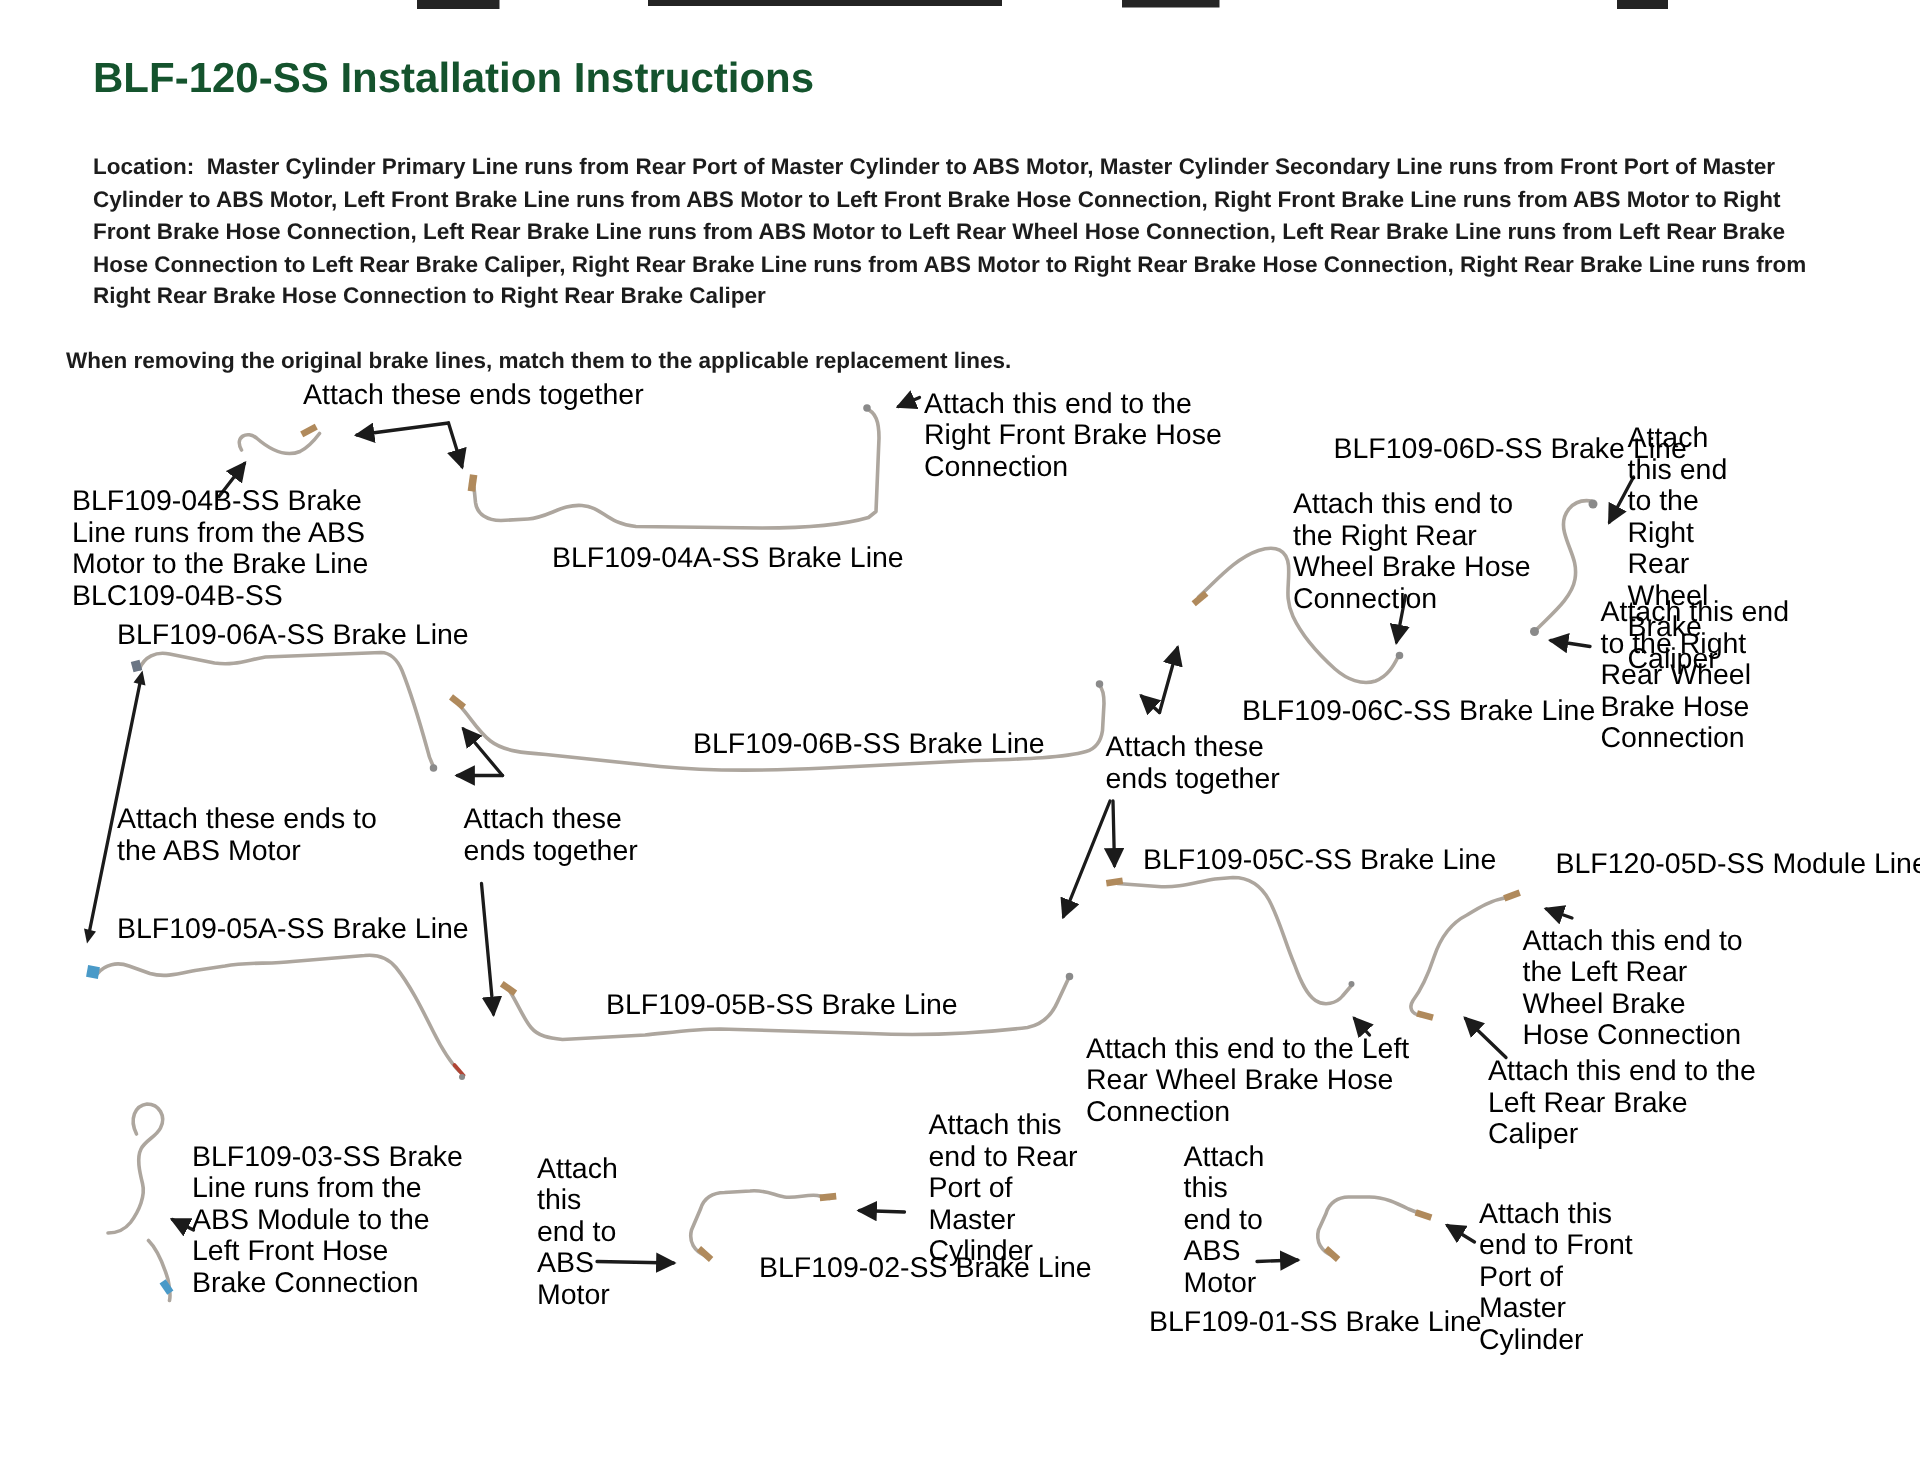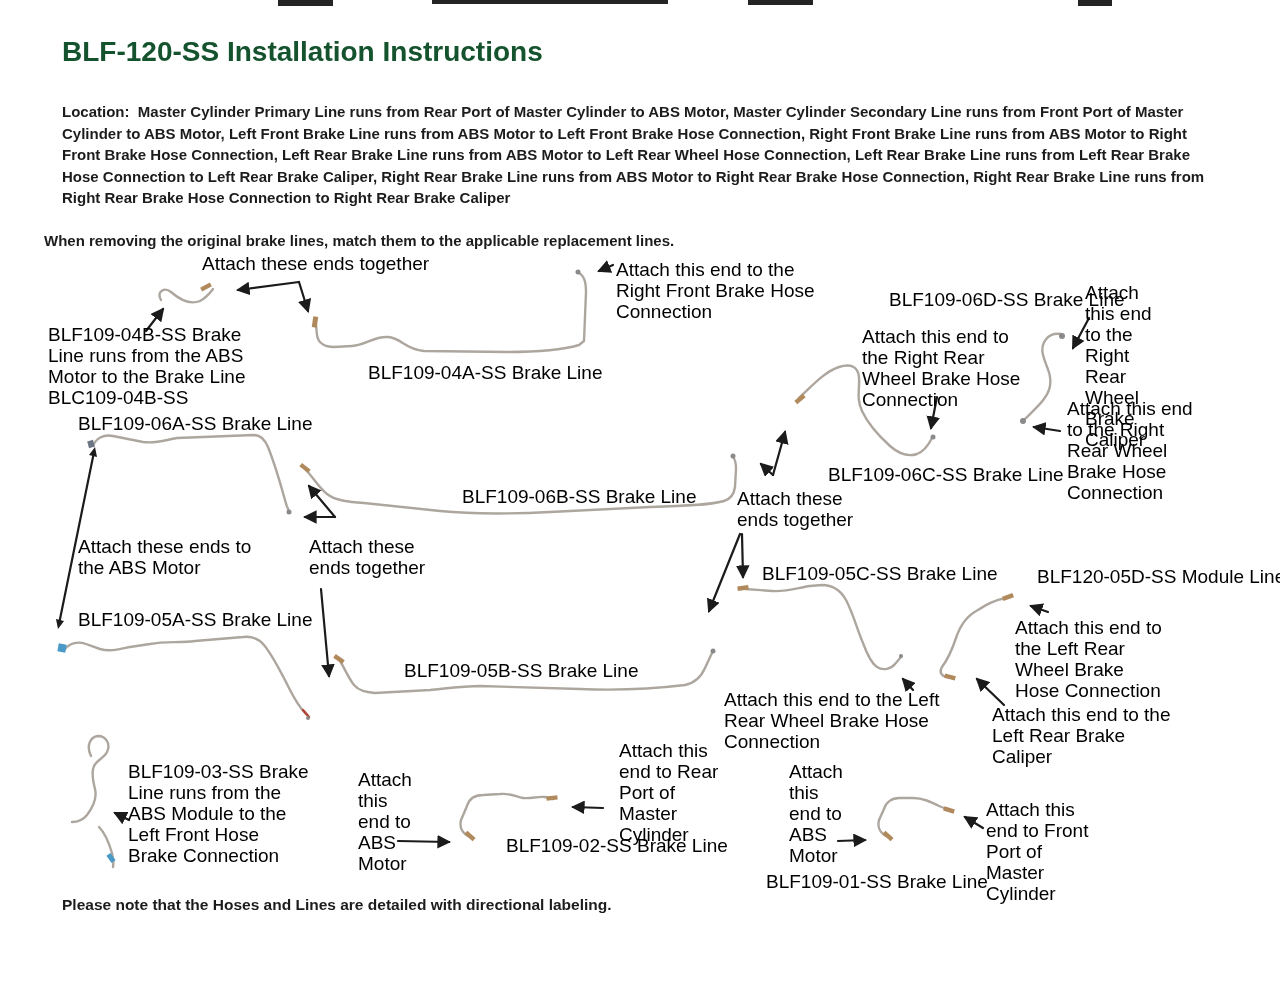--- a/index.html
+++ b/index.html
@@ -164,14 +164,13 @@
 <div class="lbl" style="left:992px;top:704px;width:198px;">Attach this end to the Left Rear Brake Caliper</div>
 <div class="lbl" style="left:128px;top:761px;width:182px;">BLF109-03-SS Brake Line runs from the ABS Module to the  Left Front Hose Brake Connection</div>
 <div class="lbl" style="left:358px;top:769px;width:62px;">Attach this end to ABS Motor</div>
 <div class="lbl" style="left:619px;top:740px;width:112px;">Attach this end to Rear Port of Master Cylinder</div>
 <div class="lbl nowrap" style="left:506px;top:835px;">BLF109-02-SS Brake Line</div>
 <div class="lbl" style="left:789px;top:761px;width:62px;">Attach this end to ABS Motor</div>
 <div class="lbl" style="left:986px;top:799px;width:115px;">Attach this end to Front Port of Master Cylinder</div>
 <div class="lbl nowrap" style="left:766px;top:871px;">BLF109-01-SS Brake Line</div>
 
 <div class="notes">
-  <div>Please note that the Hoses and Lines are detailed with directional labeling.</div>
 </div>
 
 </body></html>

